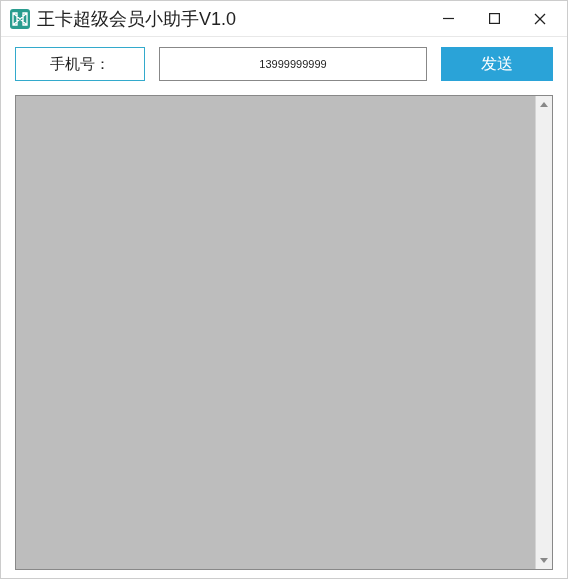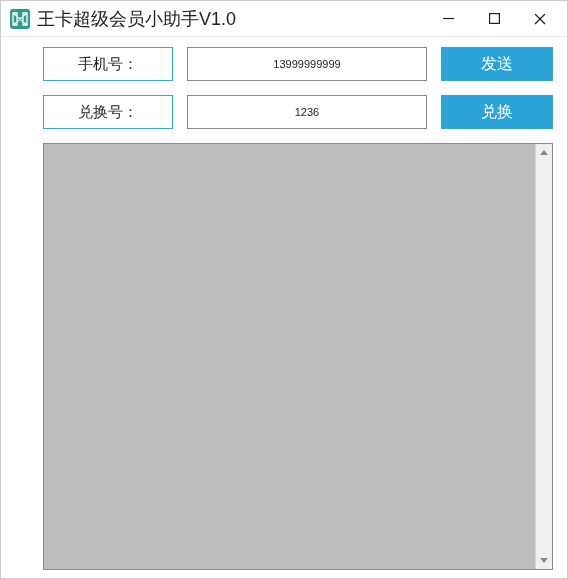--- a/index.html
+++ b/index.html
@@ -55,21 +55,20 @@
       justify-content: center;
       color: #333;
       cursor: pointer;
     }
     .content {
       padding: 10px 14px 8px 14px;
       display: flex;
       flex-direction: column;
       gap: 14px;
       flex: 1;
-      margin-left: 28px;
     }
     .form-row {
       display: flex;
       gap: 14px;
       align-items: stretch;
       height: 34px;
     }
     .field-label {
       width: 130px;
       border: 1px solid #33aacc;
@@ -174,25 +173,20 @@
 
   <div class="content">
 
     <div class="form-row">
       <div class="field-label">手机号：</div>
       <input class="field-input" type="text" value="13999999999" style="">
       <button class="action-btn">发送</button>
     </div>
 
 
-    <div class="form-row">
-      <div class="field-label">兑换号：</div>
-      <input class="field-input" type="text" value="1236" style="">
-      <button class="action-btn">兑换</button>
-    </div>
 
     <div class="log-wrap">
       <div class="log-area"></div>
       <div class="scrollbar-v">
         <div class="scroll-arrow">
           <svg width="8" height="5" viewBox="0 0 8 5">
               <path d="M0 5 L4 0 L8 5 Z" fill="#888"></path>
             </svg>
         </div>
         <div class="scroll-track"></div>

